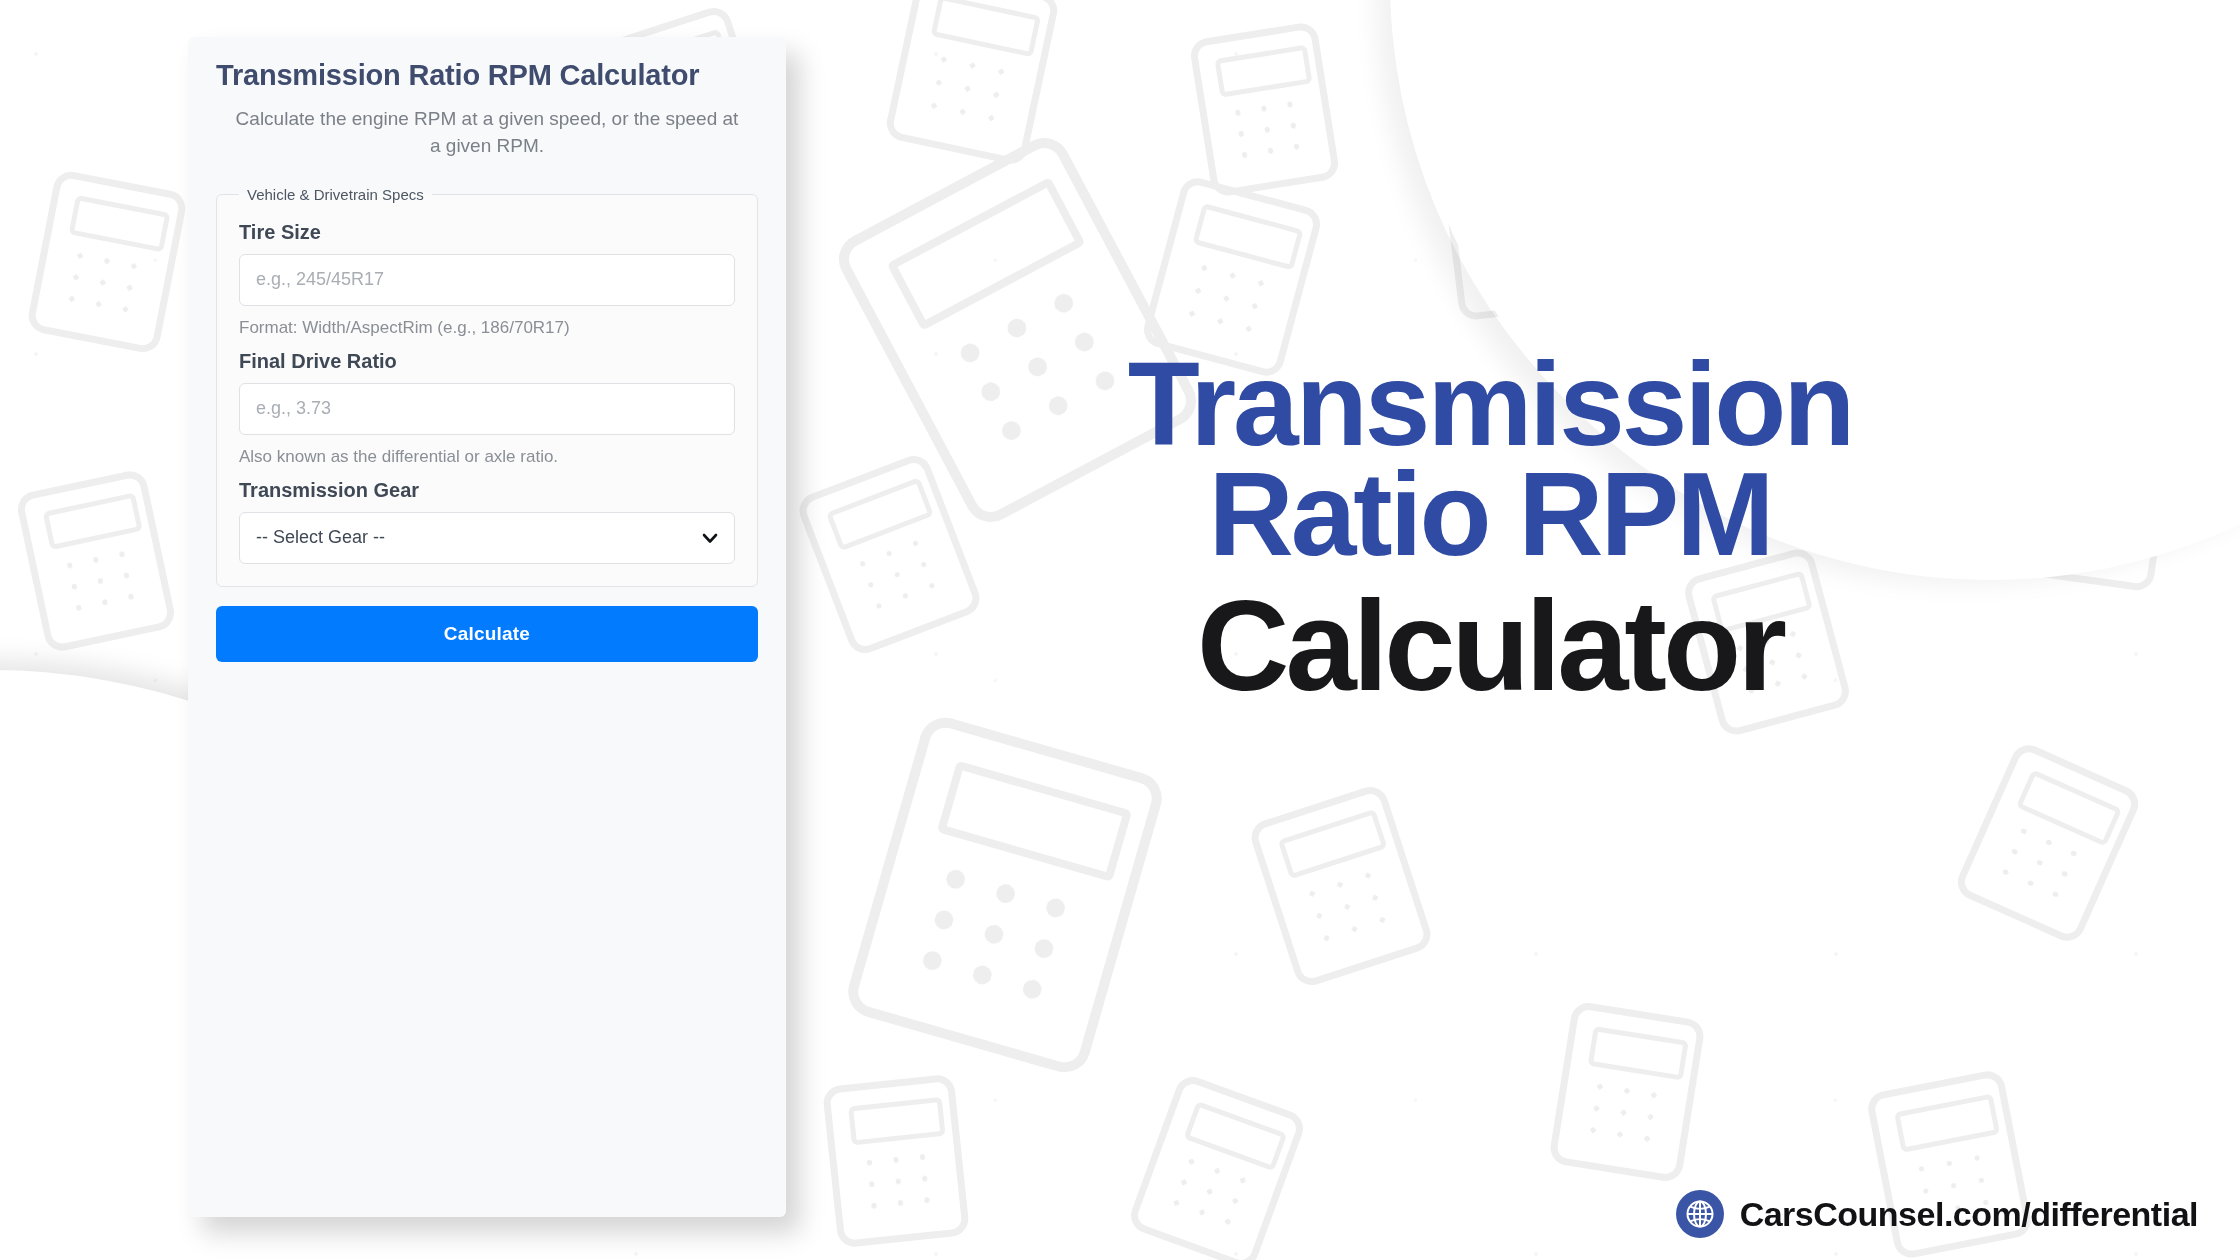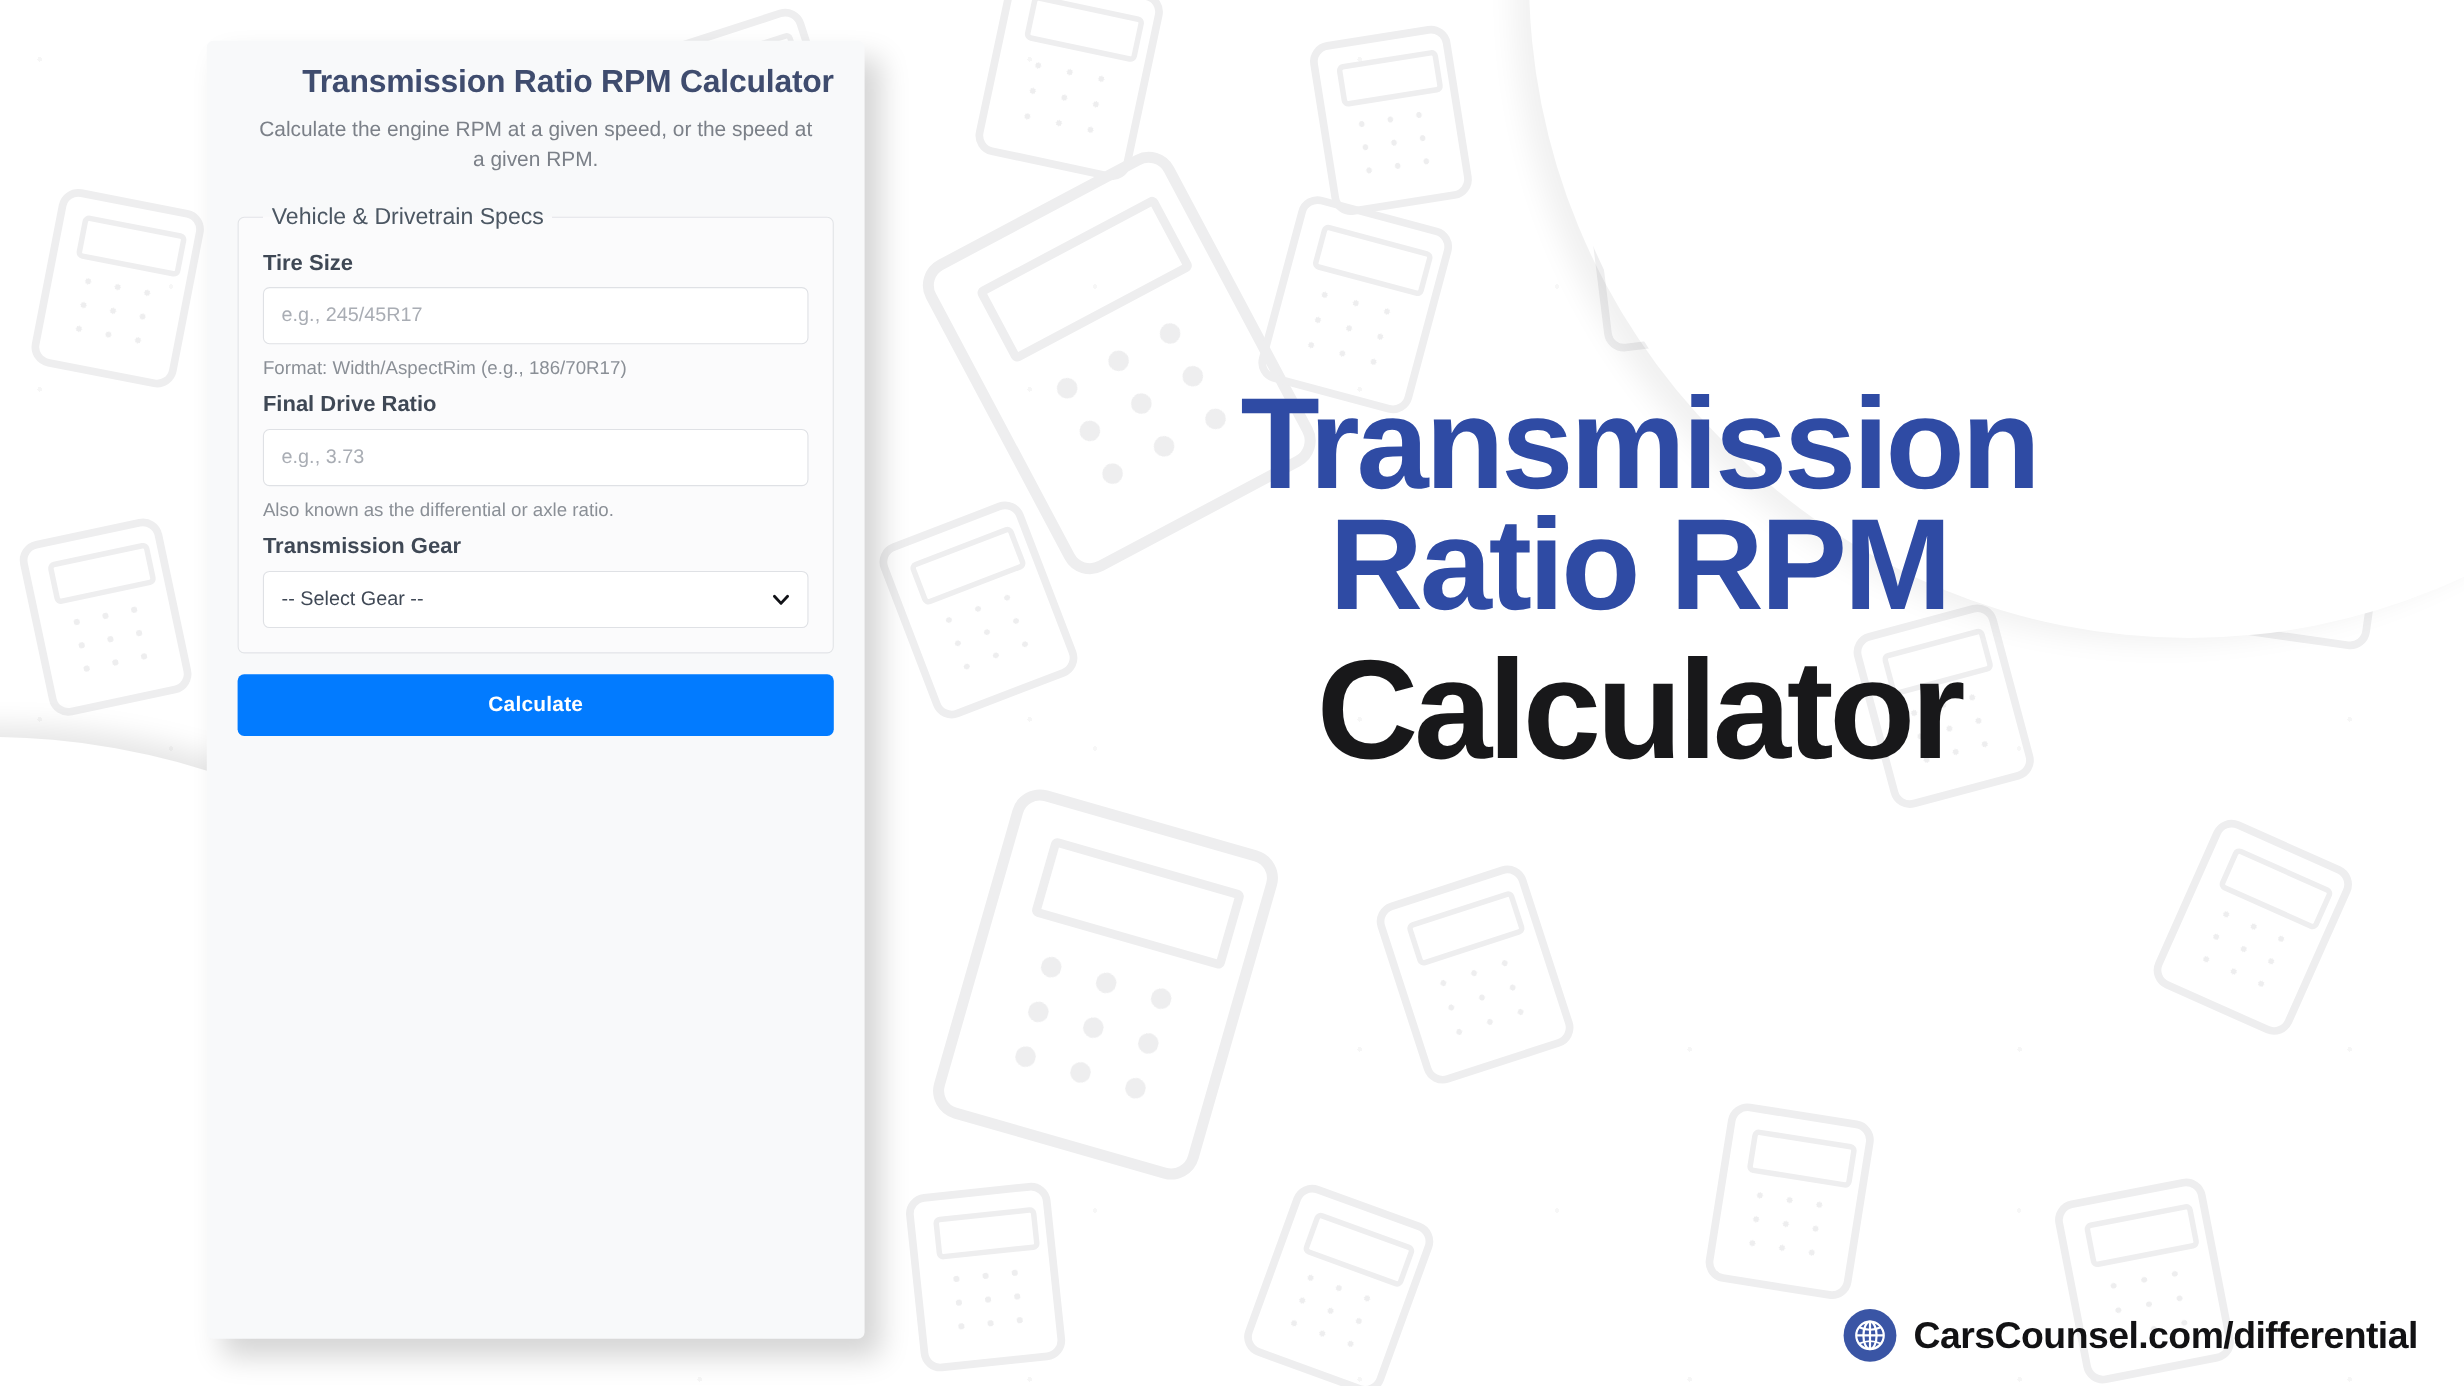--- a/index.html
+++ b/index.html
@@ -114,42 +114,42 @@
     border-radius: 6px;
     box-shadow: 14px 16px 26px rgba(0,0,0,0.17);
     box-sizing: border-box;
     padding: 22px 28px 0 28px;
   }
   .card-title {
     margin: 0;
     font-size: 29px;
     font-weight: bold;
     color: #3f4c6e;
-    text-align: right;
+    text-align: left;
     letter-spacing: -0.2px;
   }
   .card-sub {
     margin: 14px auto 0 auto;
     width: 94%;
     font-size: 19px;
     line-height: 1.42;
     color: #7b8088;
     text-align: center;
   }
 
   fieldset.group {
     margin: 26px 0 0 0;
     padding: 14px 22px 22px 22px;
     border: 1px solid #e2e4e7;
     border-radius: 6px;
     background: #fbfbfc;
   }
   fieldset.group > legend {
     padding: 0 8px;
-    font-size: 21px;
+    font-size: 15px;
     color: #4c5763;
     font-weight: normal;
   }
 
   .field-label {
     font-size: 20px;
     font-weight: bold;
     color: #3f4855;
     margin: 12px 0 10px 0;
   }

